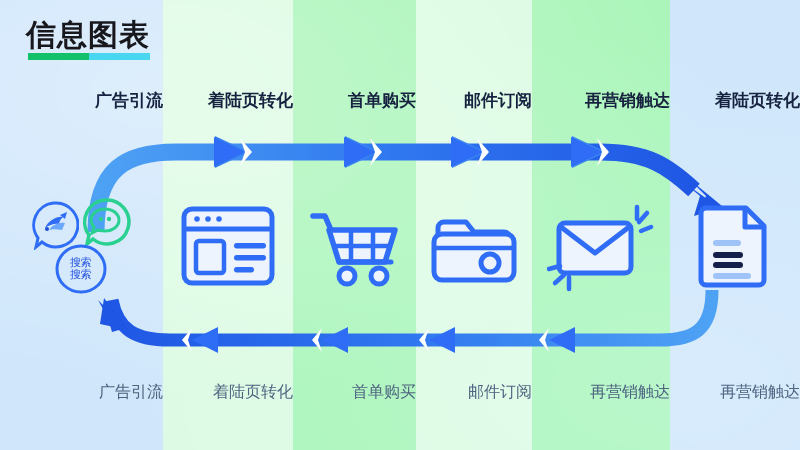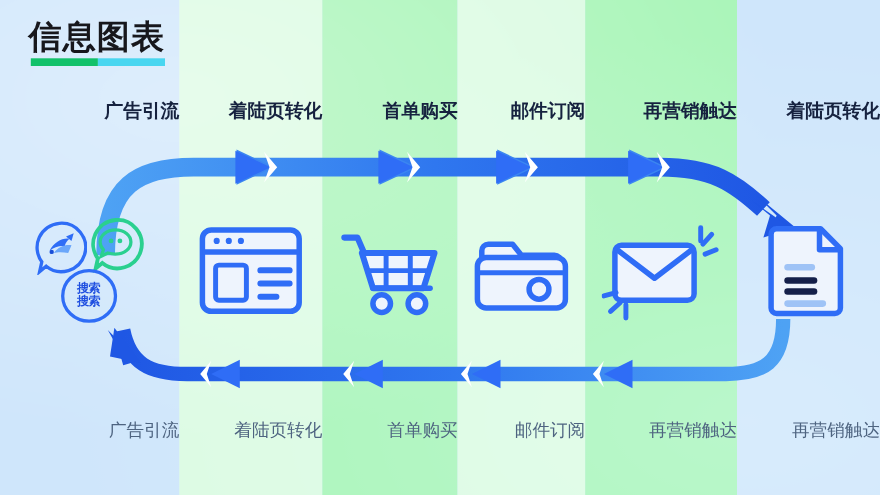--- a/index.html
+++ b/index.html
@@ -48,21 +48,21 @@
 
   
   .icons{position:absolute;left:0;top:186px;width:800px;height:120px;display:flex;}
   .icon-cell{display:flex;align-items:center;justify-content:center;}
 
   
   .badges{position:relative;width:110px;height:104px;}
   .badge{position:absolute;}
   .badge-lbl{
     position:absolute;left:0;right:0;text-align:center;
-    font-size:11px;font-weight:700;line-height:11px;color:#1f4fe0;
+    font-size:11px;font-weight:400;line-height:11px;color:#1f4fe0;
     letter-spacing:-.5px;
   }
 </style>
 </head>
 <body>
 
 <div id="stage">
 
   <div class="bands">
     <div class="band" style="width: 163px; background: rgb(207, 230, 251);"></div>

